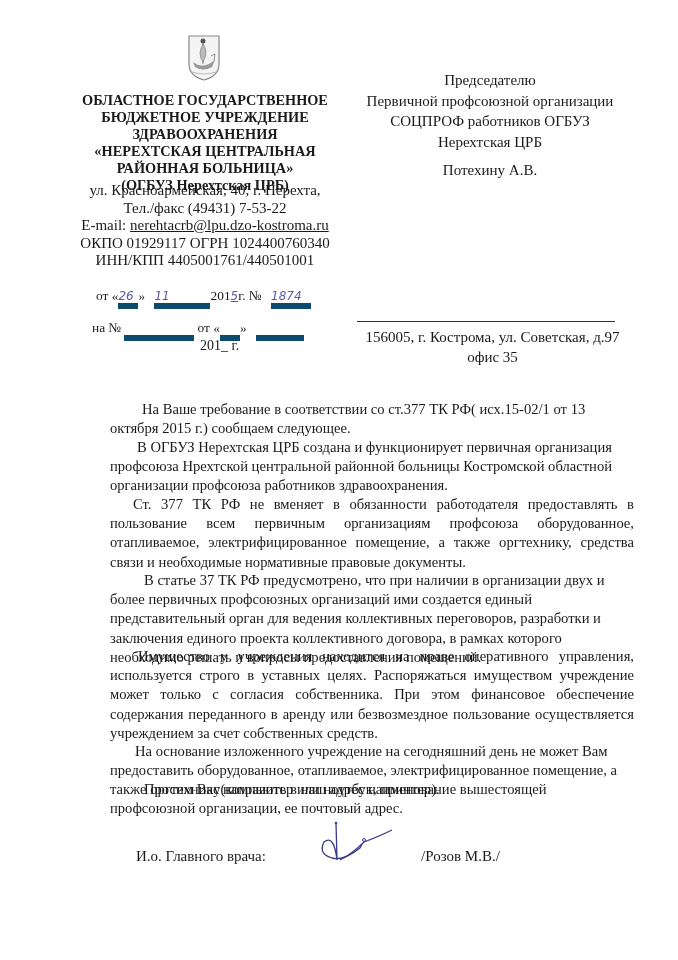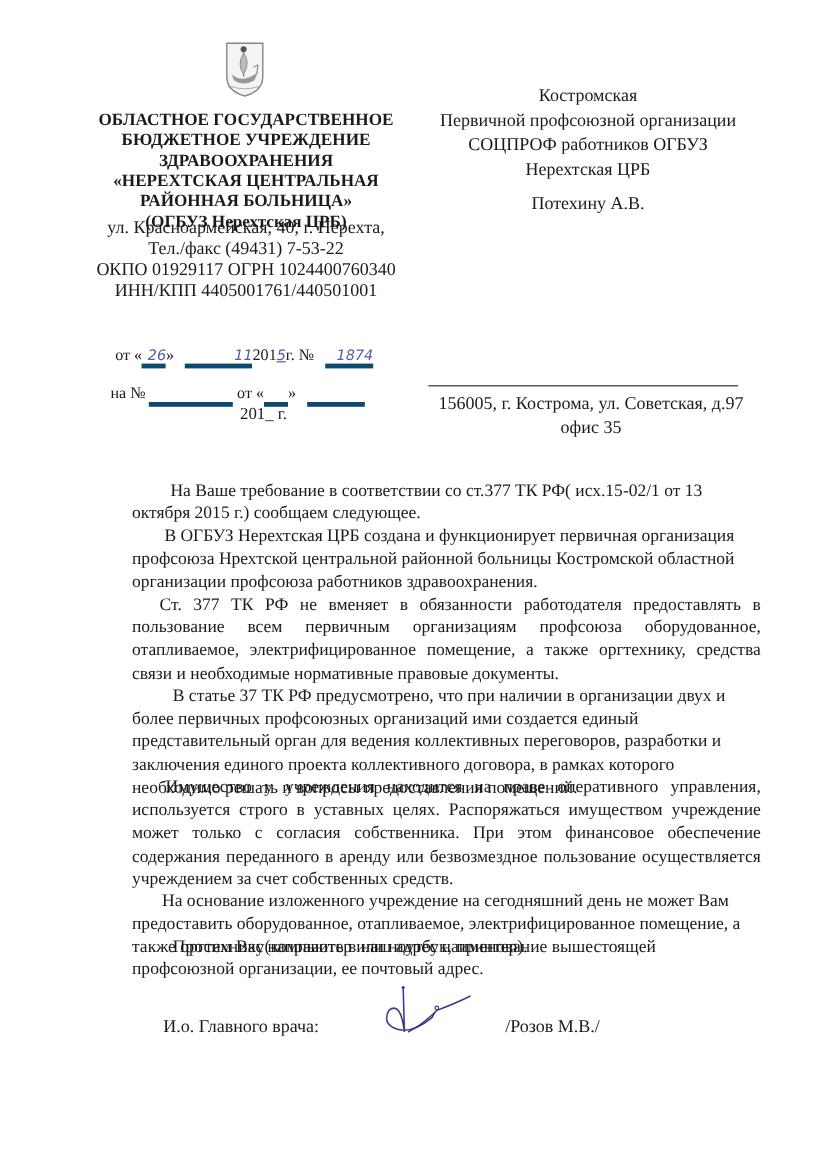--- a/index.html
+++ b/index.html
@@ -9,21 +9,21 @@
   }
   .abs { position: absolute; }
   .center { text-align: center; }
   .left-block { left: 75px; width: 260px; }
   .bold-title { font-weight: bold; font-size: 14.3px; line-height: 17px; top: 92px; }
   .bold-title div { white-space: nowrap; text-align: center; }
   .addr { top: 182px; font-size: 15px; line-height: 17.5px; }
   .addr div { white-space: nowrap; }
   .email-link { text-decoration: underline; color: #1a1a1a; }
   .hand { font-family: "DejaVu Sans", sans-serif; font-style: italic; color: #5b5aa8; font-size: 12px; }
-  .ul { display: inline-block; border-bottom: 4px solid #0c4a6e; text-align: right; vertical-align: baseline; line-height: 14px; }
+  .ul { display: inline-block; border-bottom: 6px solid #0c4a6e; text-align: left; vertical-align: baseline; line-height: 14px; }
   .refline { top: 288px; left: 96px; font-size: 13.4px; white-space: nowrap; }
   .refline2 { top: 320px; left: 92px; font-size: 13.4px; white-space: nowrap; }
   .refline3 { top: 338px; left: 200px; font-size: 14px; }
   .recipient { left: 345px; width: 290px; top: 70px; font-size: 15px; line-height: 20.5px; }
   .recipient-name { left: 345px; width: 290px; top: 162px; font-size: 15px; }
   .addr-line { left: 357px; width: 258px; top: 321px; border-top: 1px solid #333; }
   .recip-addr { left: 340px; width: 305px; top: 327px; font-size: 15px; line-height: 20px; }
   .body-text { left: 110px; width: 520px; font-size: 14.6px; line-height: 19.2px; }
   .p { margin: 0; }
   .indent { text-indent: 40px; }
@@ -50,39 +50,40 @@
   <div>БЮДЖЕТНОЕ УЧРЕЖДЕНИЕ</div>
   <div>ЗДРАВООХРАНЕНИЯ</div>
   <div>«НЕРЕХТСКАЯ ЦЕНТРАЛЬНАЯ</div>
   <div>РАЙОННАЯ БОЛЬНИЦА»</div>
   <div>(ОГБУЗ Нерехтская ЦРБ)</div>
 </div>
 
 <div class="abs left-block center addr">
   <div>ул. Красноармейская, 40, г. Нерехта,</div>
   <div>Тел./факс  (49431) 7-53-22</div>
+  <div><span>E-mail: </span><span class="email-link">nerehtacrb@lpu.dzo-kostroma.ru</span></div>
   <div>ОКПО 01929117 ОГРН 1024400760340</div>
   <div>ИНН/КПП 4405001761/440501001</div>
 </div>
 
 <div class="abs refline">
   <span>от «</span><span class="ul hand" style="width:20px;">26</span><span>»</span>
   <span class="ul hand" style="width:56px; margin-left:6px;">11</span><span>201</span><span class="hand" style="text-decoration:underline;">5</span><span>г. №</span>
   <span class="ul hand" style="width:40px; margin-left:6px;">1874</span>
 </div>
 
 <div class="abs refline2">
   <span>на  №</span><span class="ul" style="width:70px; margin-left:3px;">&nbsp;</span>
   <span>от  «</span><span class="ul" style="width:20px;">&nbsp;</span><span>»</span>
   <span class="ul" style="width:48px; margin-left:6px;">&nbsp;</span>
 </div>
 <div class="abs refline3">201_ г.</div>
 
 <div class="abs recipient center">
-  <div>Костромская</div>
+  <div>Председателю</div>
   <div>Первичной профсоюзной организации</div>
   <div>СОЦПРОФ работников ОГБУЗ</div>
   <div>Нерехтская ЦРБ</div>
 </div>
 <div class="abs recipient-name center">Потехину А.В.</div>
 
 <div class="abs addr-line"></div>
 <div class="abs recip-addr center">
   <div>156005, г. Кострома, ул. Советская, д.97</div>
   <div>офис 35</div>

